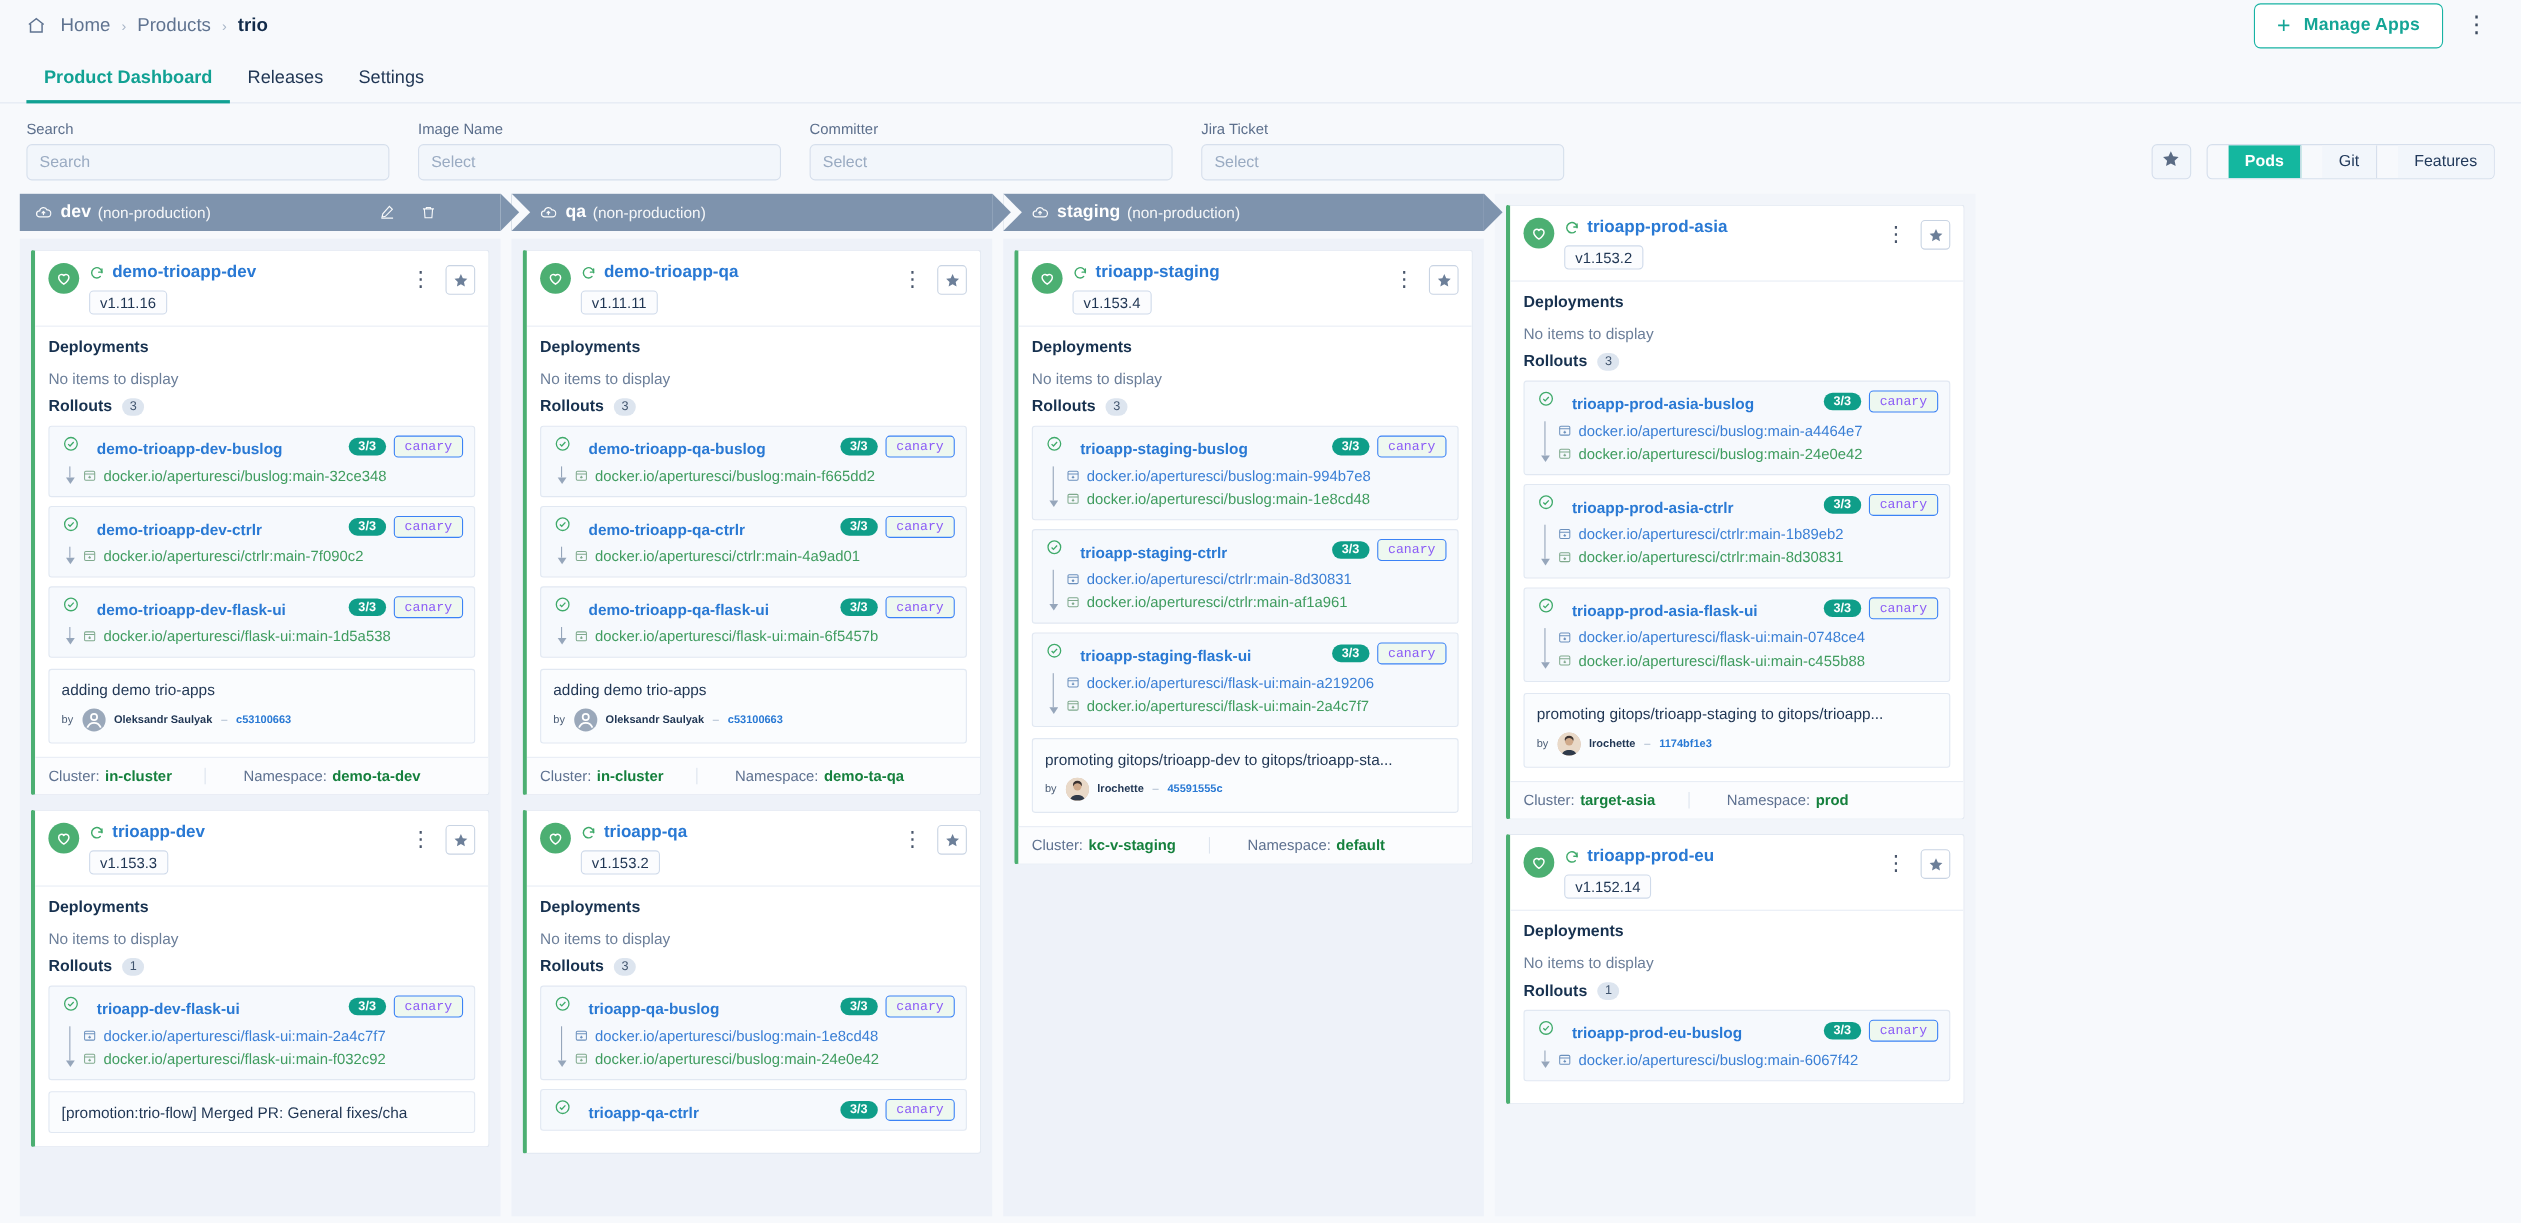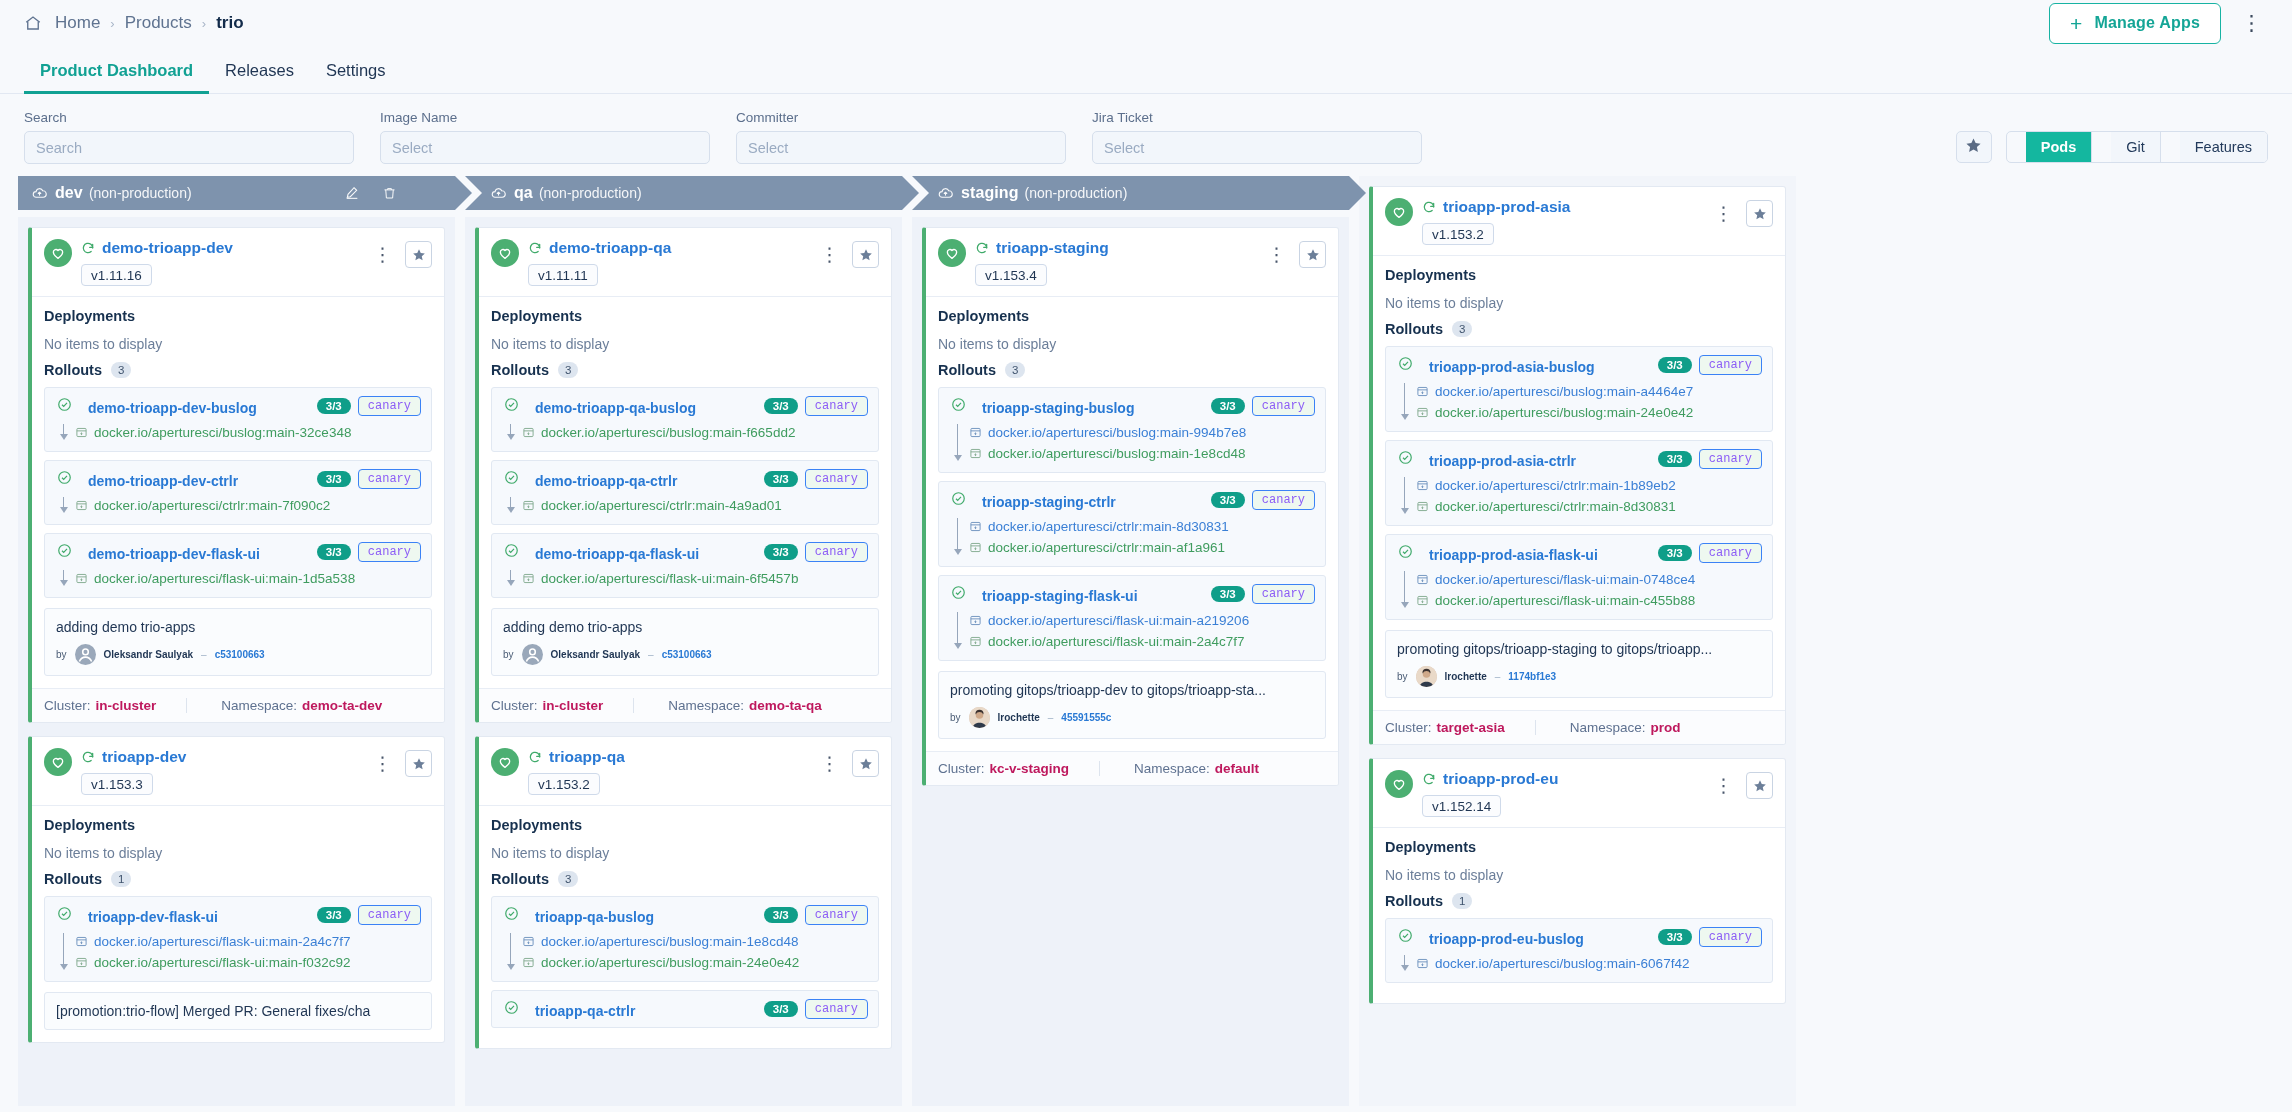--- a/index.html
+++ b/index.html
@@ -200,21 +200,21 @@
   }
   .avatar.photo { background:#d8c0ad; }
   .commit-author { color:#1f3553; font-weight: 600; }
   .dash { color:#9fb0c6; }
   .sha { color:#2979d4; font-weight:600; cursor:pointer; }
 
   .card-foot {
     border-top: 1px solid #e8edf5; background:#fbfcfe; padding: 9px 12px;
     display:flex; align-items:center; font-size: 13.5px; color:#5e7190;
   }
-  .card-foot b { color:#be185d; font-weight:700; margin-left: 5px;}
+  .card-foot b { color:#15803d; font-weight:700; margin-left: 5px;}
   .foot-sep { width:1px; height:15px; background:#dde4ee; margin: 0 34px 0 30px; }
 </style>
 </head>
 <body>
 
 <div class="topbar">
   <div class="crumbs">
     <span class="home-ico">
       <svg width="18" height="18" viewBox="0 0 24 24" fill="none" stroke="#5f7390" stroke-width="1.8">
         <path d="M3 11l9-7 9 7"></path>

